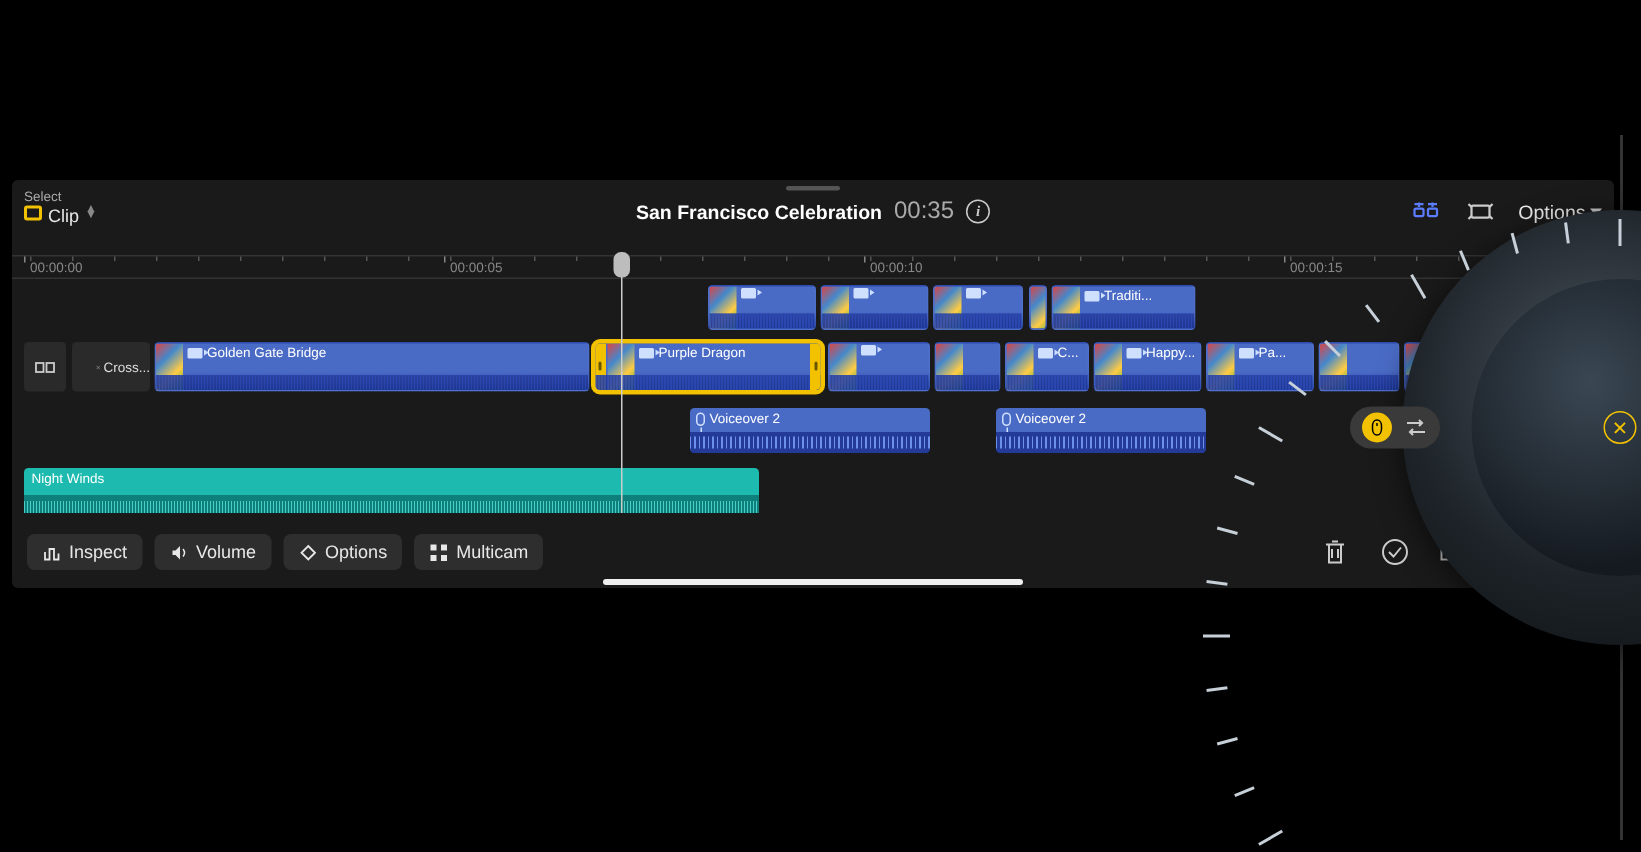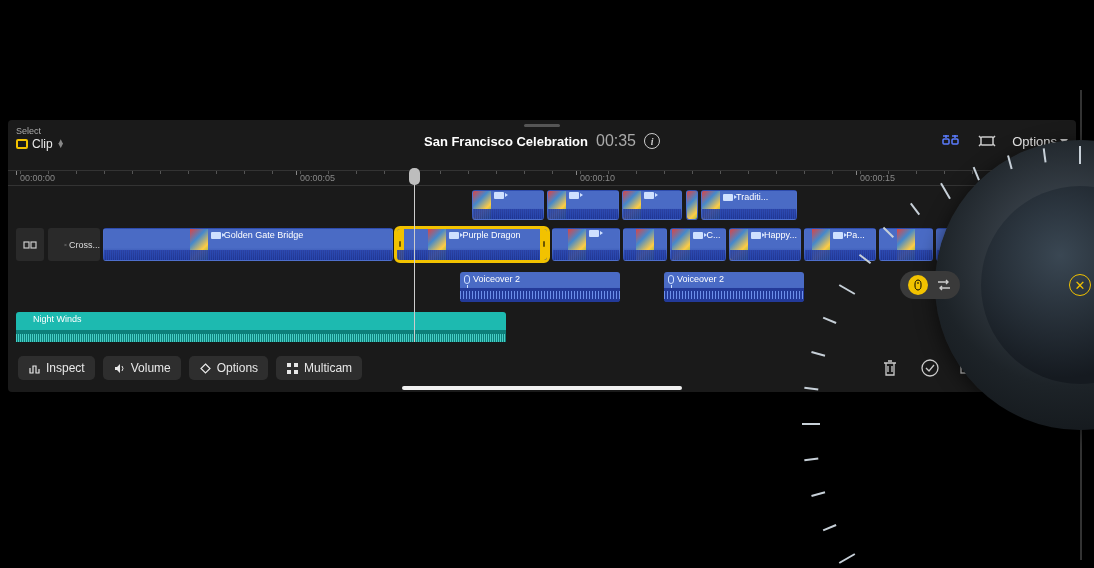--- a/index.html
+++ b/index.html
@@ -36,21 +36,21 @@
   .topbar {
     display: flex;
     align-items: center;
     height: 44px;
     padding: 0 8px;
     position: relative;
   }
   .select-group { display:flex; flex-direction:column; gap:1px; position:absolute; left:8px; top:6px;}
   .select-label { font-size: 9px; color: #aaa; }
   .select-mode {
-    display:flex; align-items:center; gap:4px;
+    display:flex; gap:4px;
     font-size: 12px; color:#e8e8e8;
   }
   .yellow-box {
     width:12px; height:10px; border:2px solid #f2c200; border-radius:2px;
     display:inline-block;
   }
   .updown { font-size:8px; color:#888; line-height:4px; display:flex; flex-direction:column; }
   .title-group {
     position:absolute; left:50%; top:12px; transform:translateX(-50%);
     display:flex; align-items:center; gap:8px;
@@ -97,21 +97,21 @@
     position:absolute; top:-2px; left:-5px; width:11px; height:17px;
     background: #bdbdbd; border-radius:5px;
   }
 
   .vclip, .aclip, .voclip {
     position:absolute; height:30px; border-radius:3px;
     overflow:hidden; font-size:9px; color:#fff;
     display:flex; align-items:flex-start;
   }
   .vclip { background: linear-gradient(#4a6bc5 60%, #2340a0); border:1px solid #6b8bff22;}
-  .vclip.row2 { height:33px;justify-content:center; }
+  .vclip.row2 { height:33px; }
   .vclip .thumb {
     width:18px; height:100%; background:linear-gradient(135deg,#d44,#48c,#fc4,#4a4);
     flex-shrink:0;
   }
   .vclip .meta { display:flex; align-items:center; gap:3px; padding:1px 3px; white-space:nowrap;}
   .vclip .wave {
     position:absolute; bottom:0; left:0; right:0; height:10px;
     background: repeating-linear-gradient(90deg,#2a48b0 0 1px,transparent 1px 2px),
                 linear-gradient(#2a3fa0,#1f3590);
     opacity:0.9;
@@ -143,21 +143,21 @@
     position:absolute; bottom:0; left:0; right:0; height:14px;
     background:#233a99;
   }
   .voclip .wave::after{
     content:""; position:absolute; left:0;right:0;bottom:3px; height:8px;
     background: repeating-linear-gradient(90deg,#7fa5ff 0 1px,transparent 1px 3px);
     opacity:.8;
   }
 
   .aclip { background: linear-gradient(#1dbab0 45%, #0e8a84); height:40px;}
-  .aclip .hdr{padding:2px 17px;font-size:9px;display:flex;align-items:center;gap:4px;}
+  .aclip .hdr{padding:2px 5px;font-size:9px;display:flex;align-items:center;gap:4px;}
   .aclip .wave {
     position:absolute; bottom:0; left:0; right:0; height:22px;
     background:#0e7f7a;
   }
   .aclip .wave::after{
     content:"";position:absolute; left:0;right:0;bottom:4px;height:14px;
     background: repeating-linear-gradient(90deg,#5ff0e7 0 1px,transparent 1px 2px);
     opacity:.7;
   }
 

